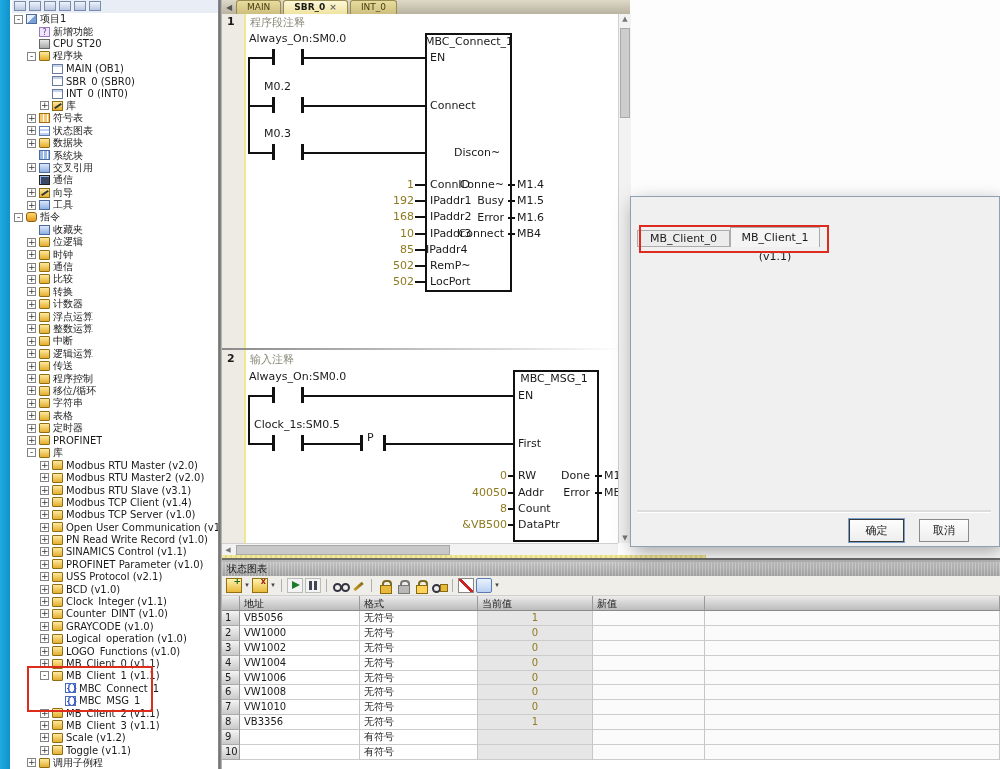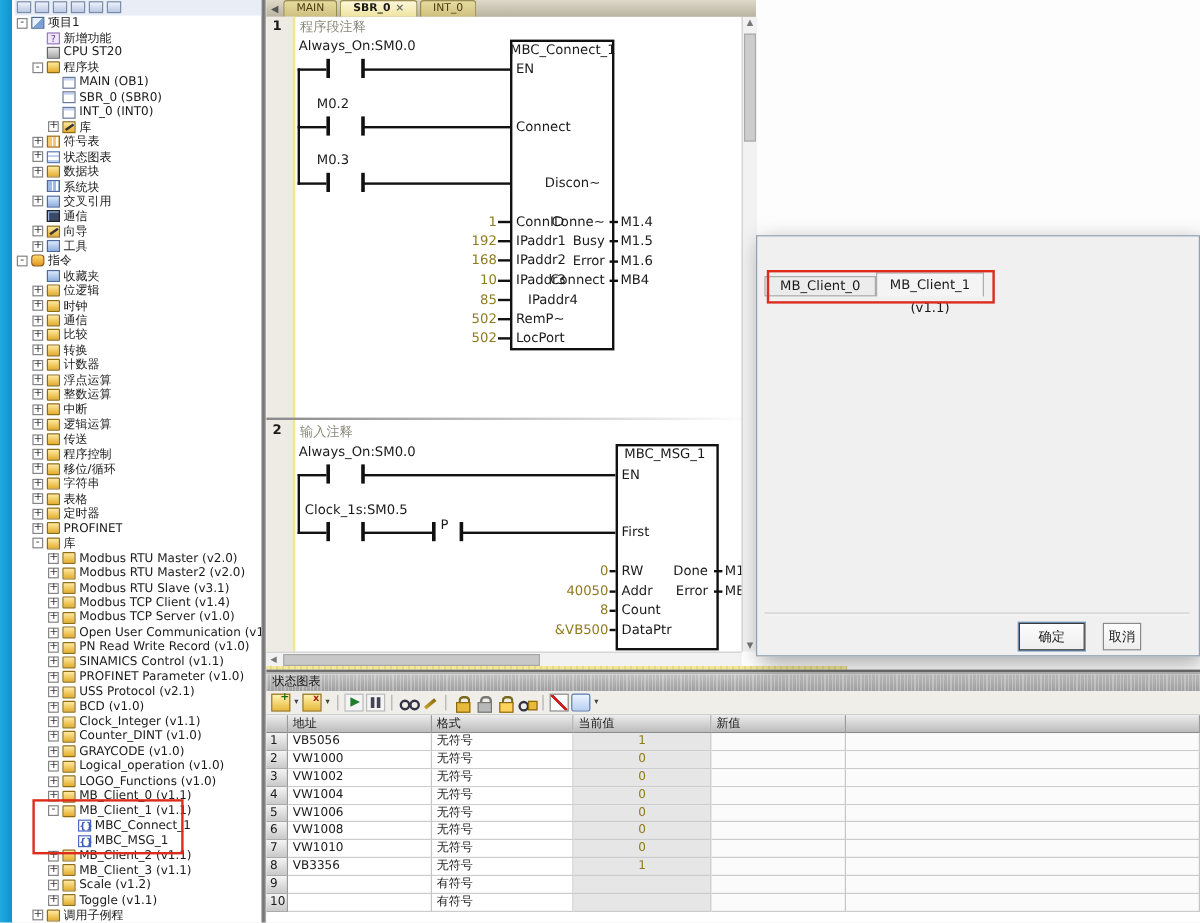--- a/index.html
+++ b/index.html
@@ -112,21 +112,21 @@
   #dpara{position:absolute;left:14px;top:11px;width:326px;font-size:12px;line-height:17px;color:#111}
   .dbtn{position:absolute;height:23px;background:linear-gradient(#fdfdfd,#eee);border:1px solid #8a8a8a;font-size:11px;text-align:center;line-height:21px;box-sizing:border-box}
   #btnSuggest{left:12px;top:188px;width:118px}
   #btnDelete{left:138px;top:188px;width:138px}
   #addrInput{position:absolute;left:14px;top:228px;width:115px;height:22px;background:#fff;border:1px solid #6a6a6a;box-sizing:border-box;text-align:right;font-size:11px;line-height:20px;padding-right:2px}
   #addrInput .sel{background:#2f7fe0;color:#fff;padding:1px 0}
   #addrInput .caret{display:inline-block;width:1px;height:12px;background:#000;vertical-align:middle}
   #dlgThrough{position:absolute;left:146px;top:232px;font-size:11px}
   #dlgSep{position:absolute;left:6px;top:313px;width:354px;height:2px;background:#dcdcdc;border-bottom:1px solid #fff}
   #btnOk{left:218px;top:322px;width:55px;border:1px solid #3a3a3a;box-shadow:0 0 0 1px #7aa0c8}
-  #btnCancel{left:288px;top:322px;width:32px}
+  #btnCancel{left:288px;top:322px;width:50px}
   #mdiRight{left:630px;top:0;width:370px;height:196px;background:#fdfdfd}
   #belowTable{left:222px;top:761px;width:778px;height:8px;background:#fff}
 </style>
 </head>
 <body>
 
 <div id="app">
 
   <div class="abs" id="bluestrip"></div>
 
@@ -501,21 +501,21 @@
   <div class="lval" style="left:334px;top:194px;width:80px">192</div>
   <div class="pin" style="left:430px;top:194px">IPaddr1</div>
   <div class="wh" style="left:415px;top:200px;width:10px"></div>
   <div class="lval" style="left:334px;top:210px;width:80px">168</div>
   <div class="pin" style="left:430px;top:210px">IPaddr2</div>
   <div class="wh" style="left:415px;top:216px;width:10px"></div>
   <div class="lval" style="left:334px;top:227px;width:80px">10</div>
   <div class="pin" style="left:430px;top:227px">IPaddr3</div>
   <div class="wh" style="left:415px;top:233px;width:10px"></div>
   <div class="lval" style="left:334px;top:243px;width:80px">85</div>
-  <div class="pin" style="left:440px;top:243px">IPaddr4</div>
+  <div class="pin" style="left:426px;top:243px">IPaddr4</div>
   <div class="wh" style="left:415px;top:249px;width:10px"></div>
   <div class="lval" style="left:334px;top:259px;width:80px">502</div>
   <div class="pin" style="left:430px;top:259px">RemP~</div>
   <div class="wh" style="left:415px;top:265px;width:10px"></div>
   <div class="lval" style="left:334px;top:275px;width:80px">502</div>
   <div class="pin" style="left:430px;top:275px">LocPort</div>
   <div class="wh" style="left:415px;top:281px;width:10px"></div>
 
   <div class="pinr" style="left:440px;top:178px;width:64px">Conne~</div>
   <div class="wh" style="left:508px;top:184px;width:7px"></div>

